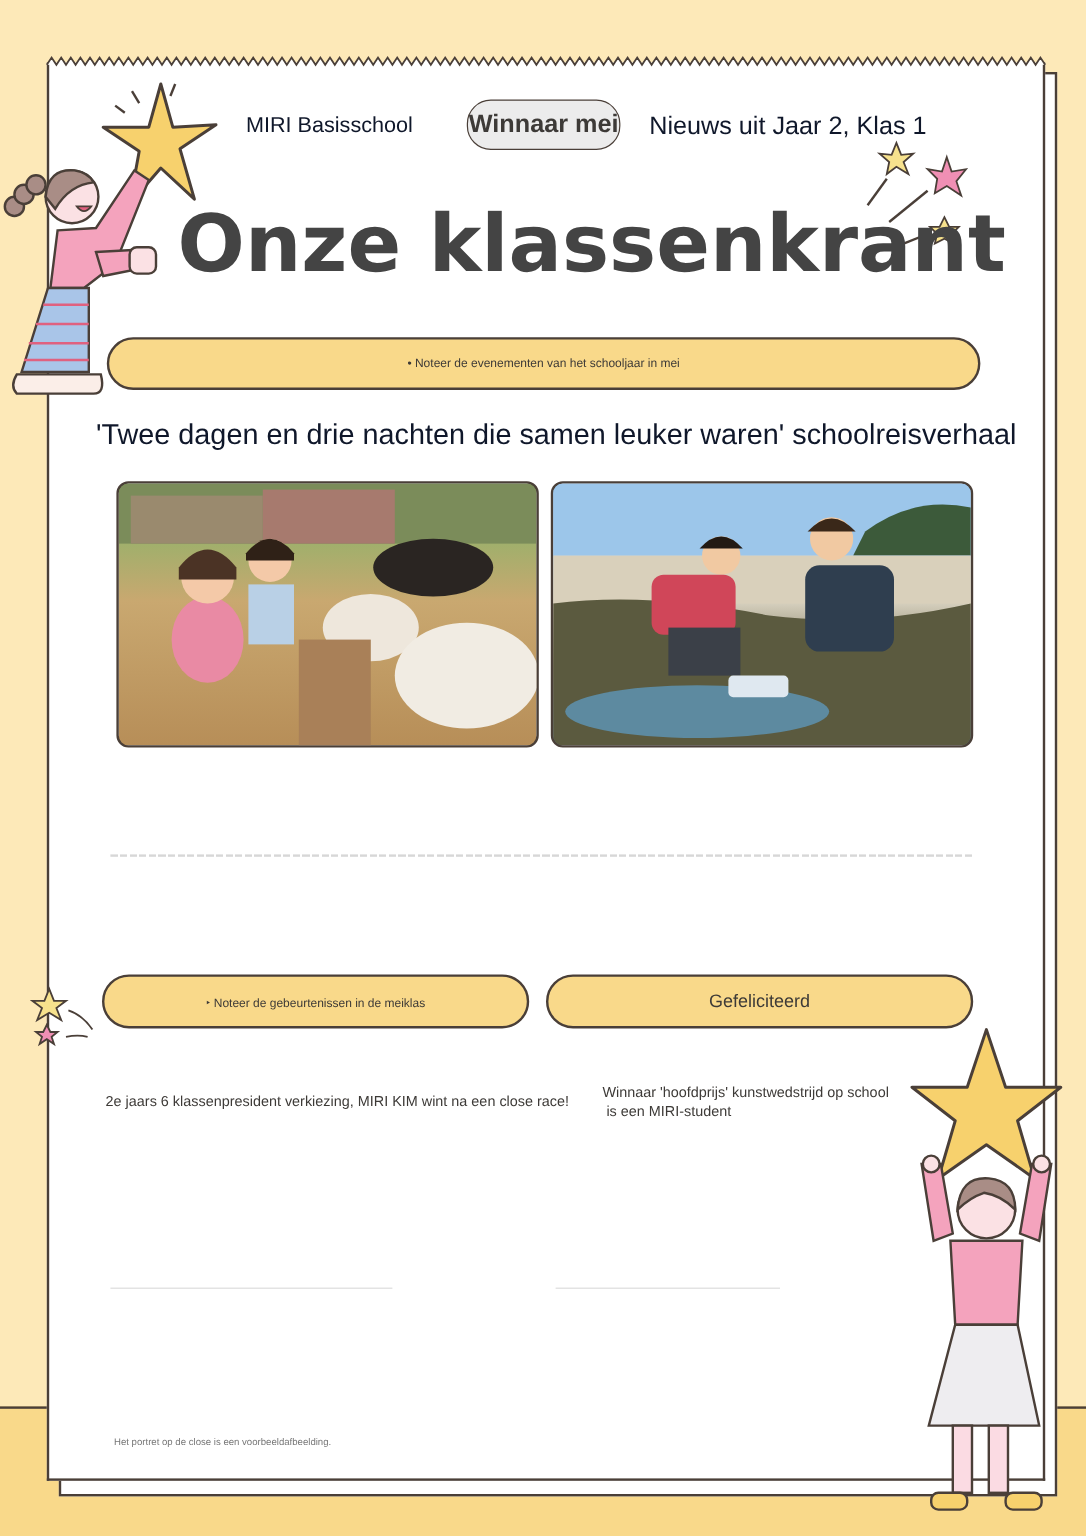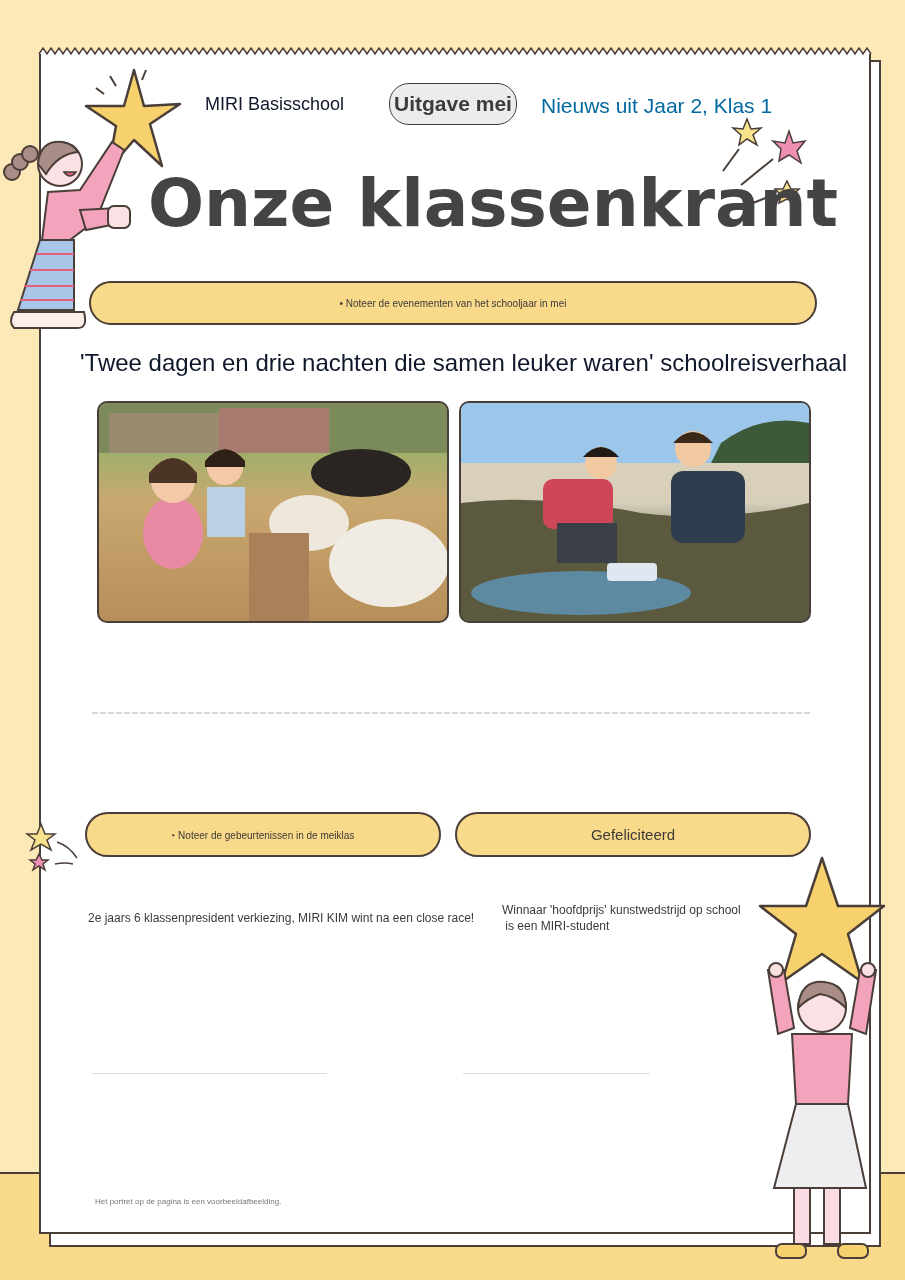--- a/index.html
+++ b/index.html
@@ -3,21 +3,21 @@
 <meta charset="utf-8">
 <style>
   html,body{margin:0;padding:0;}
   body{width:905px;height:1280px;position:relative;overflow:hidden;background:#fde9b8;font-family:"Liberation Sans",sans-serif;color:#3d3a37;}
   .floor{position:absolute;left:0;top:1172px;width:905px;height:108px;background:#f9d98a;border-top:2px solid #4a3f38;}
   .paper-back{position:absolute;left:49px;top:60px;width:828px;height:1183px;background:#fff;border:2px solid #4a3f38;}
   .paper{position:absolute;left:39px;top:52px;width:828px;height:1180px;background:#fff;border:2px solid #4a3f38;border-top:none;}
   .zigzag{position:absolute;left:39px;top:44px;width:832px;height:12px;}
   .school{position:absolute;left:205px;top:94px;font-size:18px;color:#0f172a;}
   .issue{position:absolute;left:389px;top:83px;width:126px;height:40px;border:1.5px solid #4a3f38;border-radius:20px;background:#ececec;font-size:21px;font-weight:bold;display:flex;align-items:center;justify-content:center;color:#3d3a37;}
-  .news{position:absolute;left:541px;top:94px;font-size:21px;color:#0369a1;}
+  .news{position:absolute;left:541px;top:94px;font-size:21px;color:#0f172a;}
   .title{position:absolute;left:148px;top:165px;font-size:66px;font-weight:bold;color:#444;letter-spacing:0px;font-family:"DejaVu Sans",sans-serif;}
   .pill{position:absolute;background:#f9d98a;border:2.5px solid #4a3f38;border-radius:24px;display:flex;align-items:center;justify-content:center;color:#3d3a37;}
   .pill1{left:89px;top:281px;width:724px;height:40px;font-size:10px;}
   .pill2{left:85px;top:812px;width:352px;height:41px;font-size:10px;}
   .pill3{left:455px;top:812px;width:352px;height:41px;font-size:15px;}
   .headline{position:absolute;left:80px;top:349px;width:750px;font-size:24px;color:#0f172a;white-space:nowrap;}
   .photo{position:absolute;top:401px;width:348px;height:218px;border:2px solid #4a3f38;border-radius:10px;overflow:hidden;}
   .photo1{left:97px;background:linear-gradient(180deg,#6e8f4a 0%,#9bb06b 20%,#c9a870 45%,#b78e58 100%);}
   .photo2{left:459px;background:linear-gradient(180deg,#8cb8e0 0%,#b7d4ec 25%,#d8d2c0 45%,#6f6a50 70%,#4d6f7c 100%);}
   .tiny{position:absolute;left:92px;top:712px;width:718px;height:2px;background:repeating-linear-gradient(90deg,#d7d7d7 0 6px,transparent 6px 8px);}
@@ -66,21 +66,21 @@
 <svg width="100" height="100" style="left:715px;top:115px;">
   <polygon points="32,4 36,14 46,13 38,20 42,30 32,24 24,30 26,20 18,13 28,14" fill="#f7e28d" stroke="#4a3f38" stroke-width="1.5"></polygon>
   <polygon points="74,16 78,28 90,26 82,36 86,48 74,40 64,46 66,34 58,26 70,28" fill="#f08fb4" stroke="#4a3f38" stroke-width="1.5"></polygon>
   <polygon points="72,66 76,74 84,74 78,80 80,88 72,84 64,88 66,80 60,74 68,74" fill="#f7e28d" stroke="#4a3f38" stroke-width="1.5"></polygon>
   <line x1="24" y1="34" x2="8" y2="56" stroke="#4a3f38" stroke-width="2"></line>
   <line x1="58" y1="44" x2="26" y2="70" stroke="#4a3f38" stroke-width="2"></line>
   <line x1="58" y1="80" x2="38" y2="88" stroke="#4a3f38" stroke-width="2"></line>
 </svg>
 
 <div class="school">MIRI Basisschool</div>
-<div class="issue">Uitgave mei</div>
+<div class="issue">Winnaar mei</div>
 <div class="news">Nieuws uit Jaar 2, Klas 1</div>
 
 <div class="title">Onze klassenkrant</div>
 
 <div class="pill pill1">• Noteer de evenementen van het schooljaar in mei</div>
 <div class="headline">'Twee dagen en drie nachten die samen leuker waren' schoolreisverhaal</div>
 
 <div class="photo photo1">
   <svg width="348" height="218" style="left:0;top:0;">
     <rect x="0" y="0" width="348" height="50" fill="#7b8c5a"></rect>
@@ -144,13 +144,13 @@
   <circle cx="64" cy="150" r="24" fill="#fbe1e4" stroke="#4a3f38" stroke-width="2"></circle>
   <path d="M40,150 Q42,122 66,124 Q88,126 88,150 Q76,138 62,136 Q50,140 40,150 Z" fill="#a98d86" stroke="#4a3f38" stroke-width="2"></path>
   <path d="M34,176 L94,176 L90,246 L38,246 Z" fill="#f4a3bd" stroke="#4a3f38" stroke-width="2"></path>
   <path d="M38,246 L90,246 L108,330 L16,330 Z" fill="#eeedf0" stroke="#4a3f38" stroke-width="2"></path>
   <rect x="36" y="330" width="16" height="56" fill="#fbdbe3" stroke="#4a3f38" stroke-width="2"></rect>
   <rect x="66" y="330" width="16" height="56" fill="#fbdbe3" stroke="#4a3f38" stroke-width="2"></rect>
   <rect x="18" y="386" width="30" height="14" rx="6" fill="#f7d16d" stroke="#4a3f38" stroke-width="2"></rect>
   <rect x="80" y="386" width="30" height="14" rx="6" fill="#f7d16d" stroke="#4a3f38" stroke-width="2"></rect>
 </svg>
 
-<div class="footnote">Het portret op de pagina is een voorbeeldafbeelding.</div>
+<div class="footnote">Het portret op de close is een voorbeeldafbeelding.</div>
 
 </body></html>

